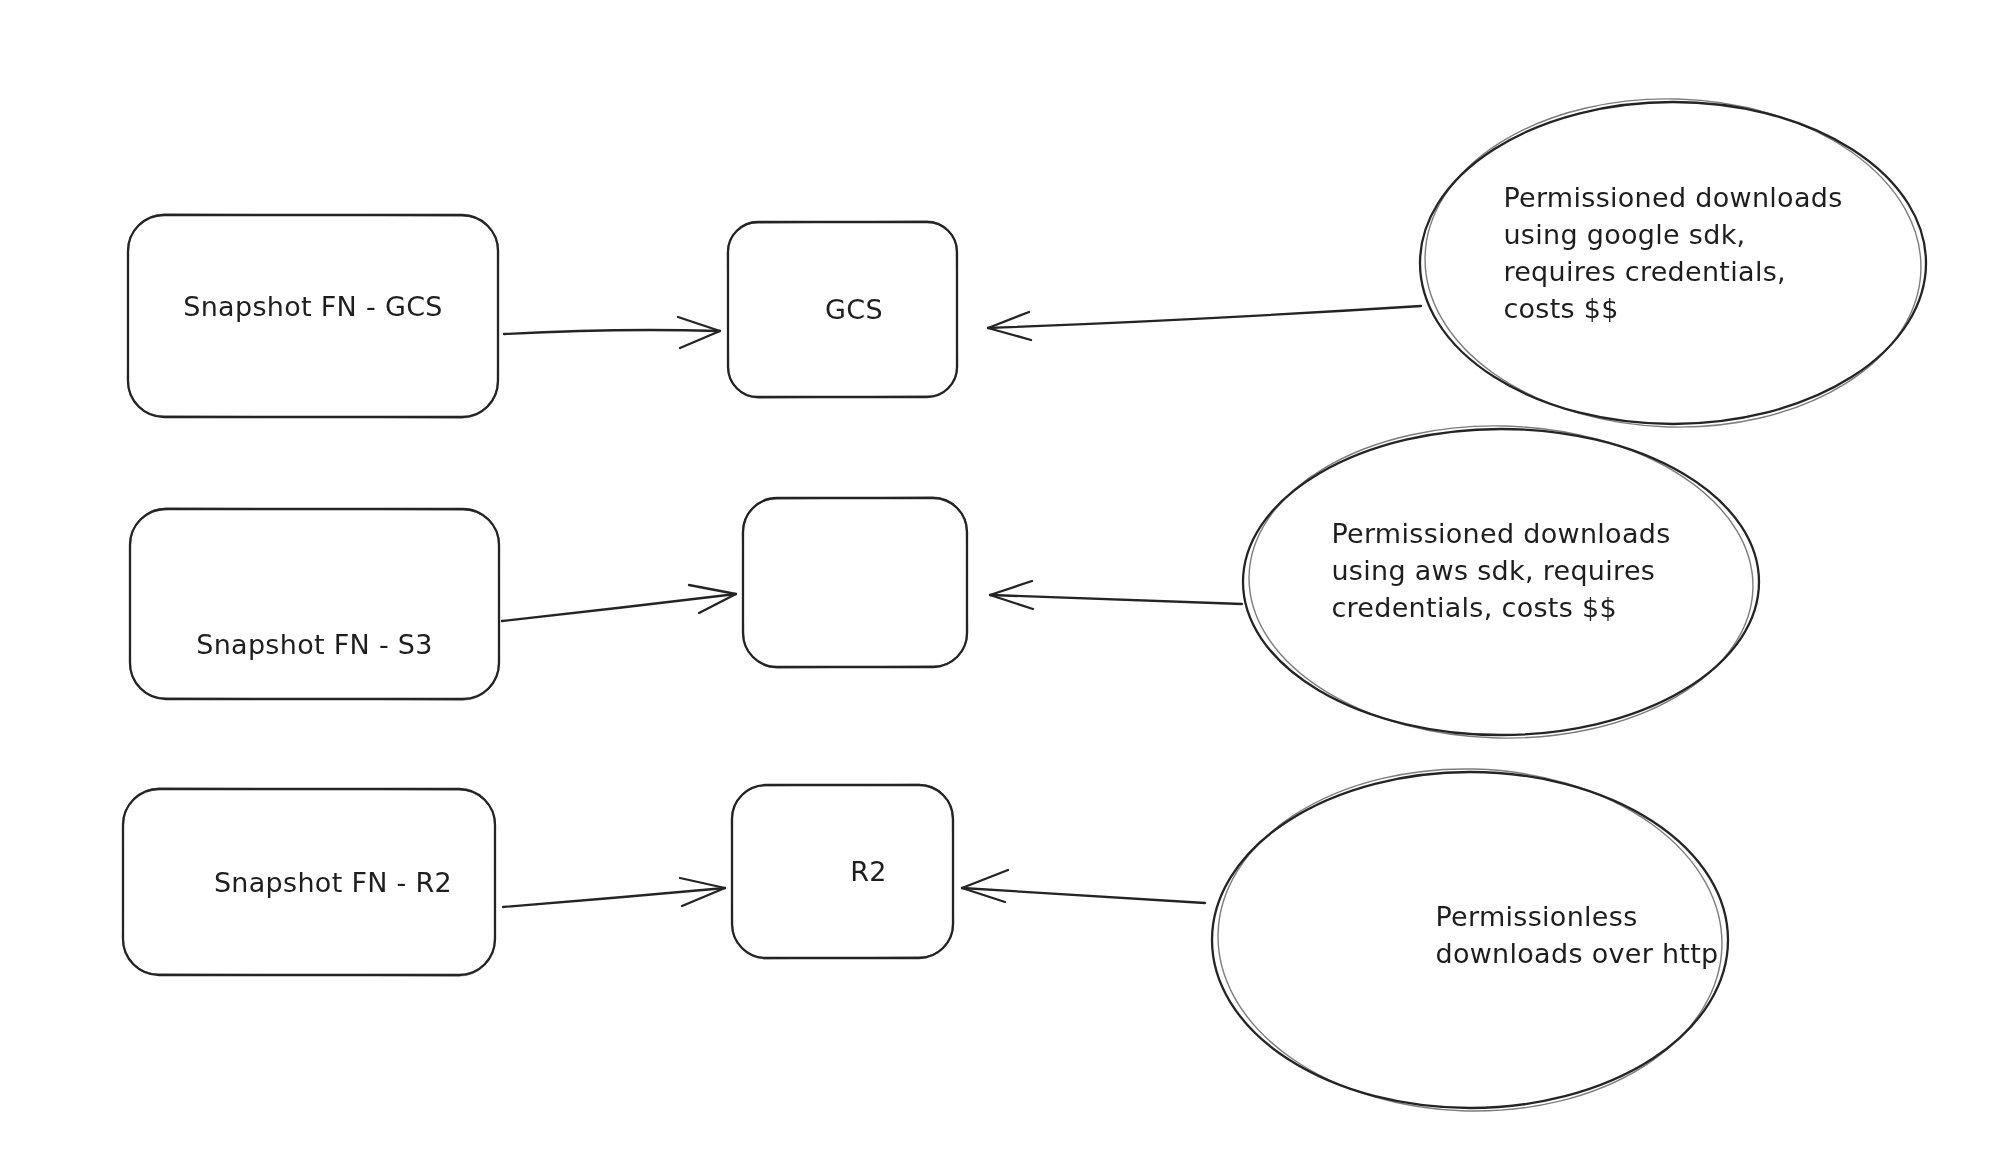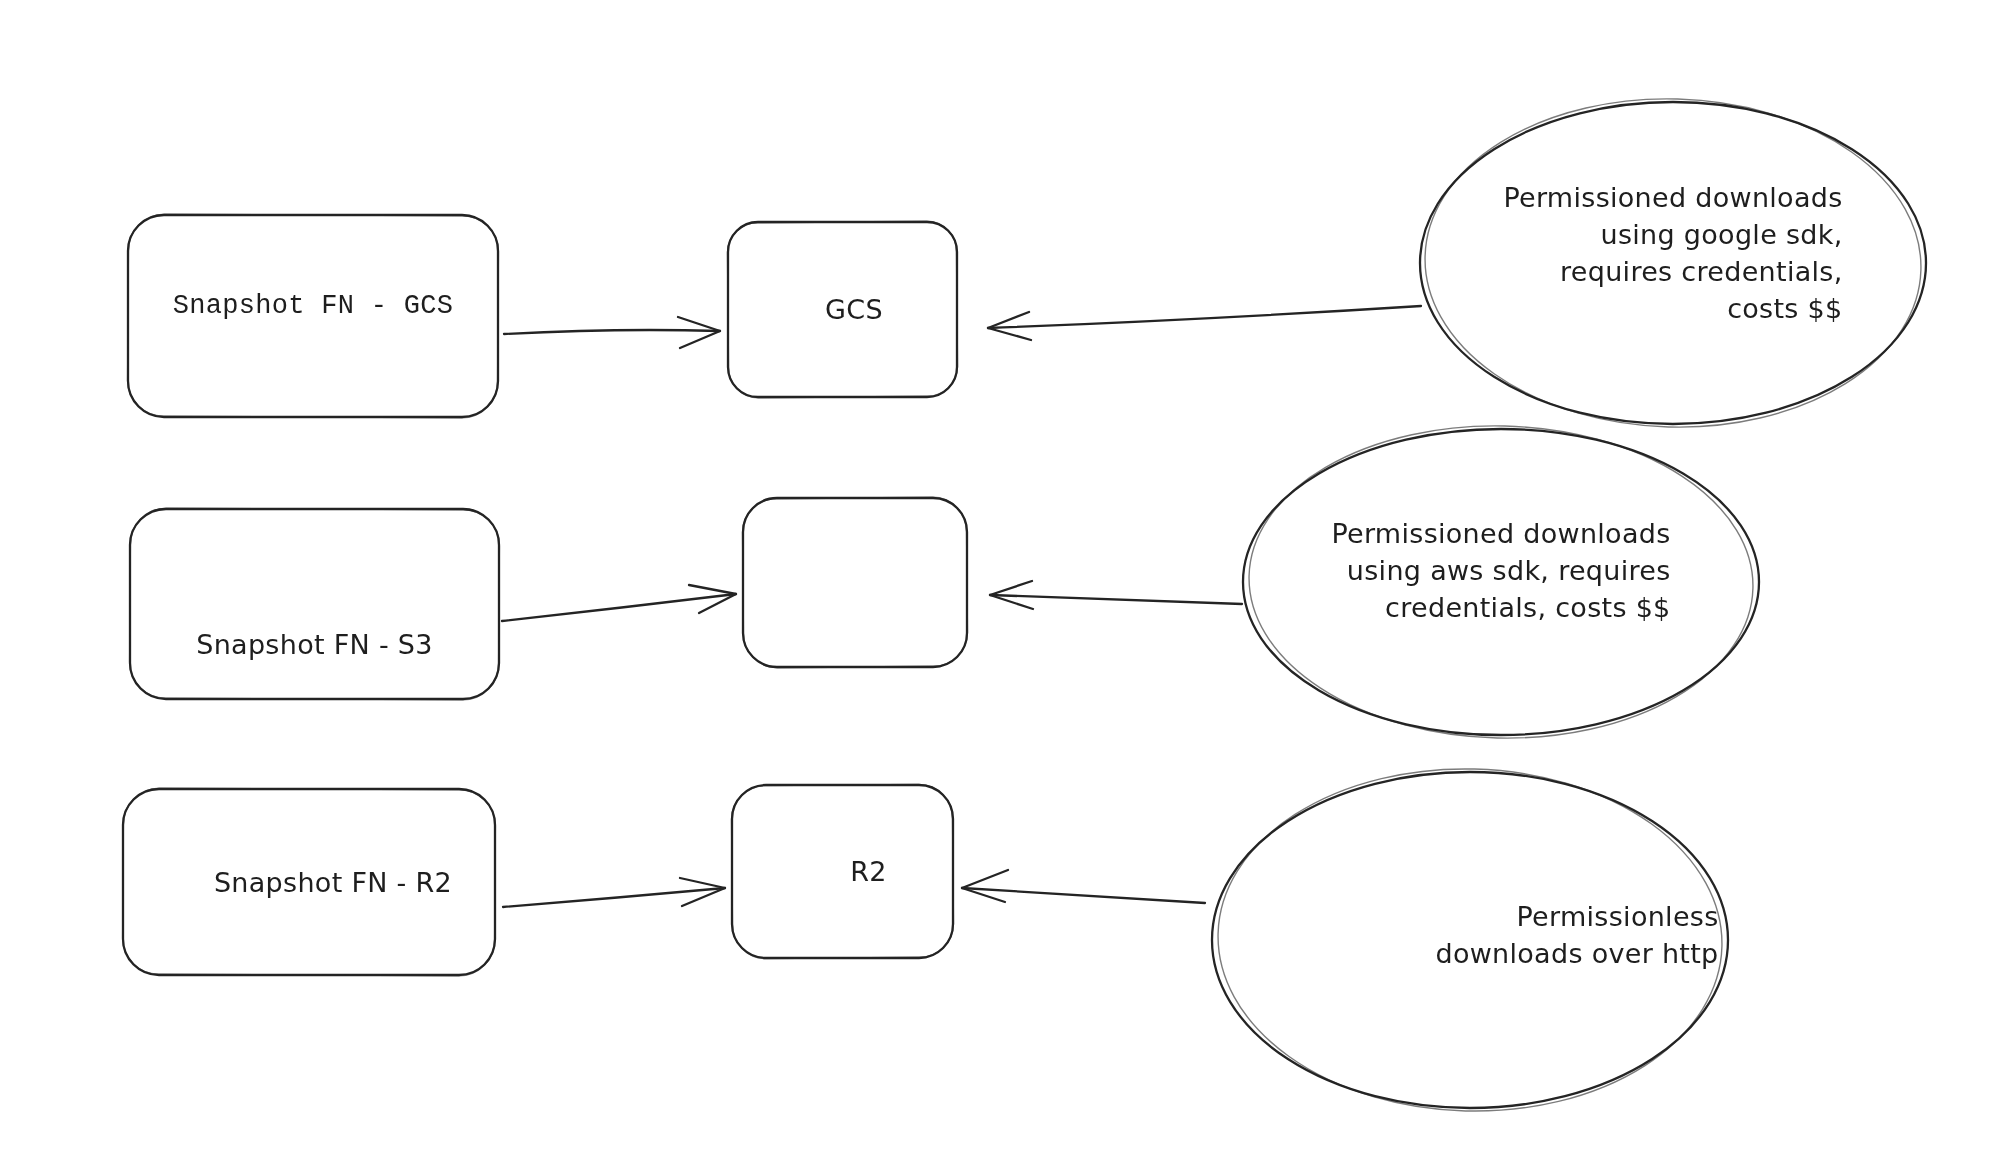--- a/index.html
+++ b/index.html
@@ -31,21 +31,21 @@
   .ghost {
     stroke-width: 1.4;
     opacity: 0.6;
   }
   
   .label {
     position: absolute;
     display: flex;
     align-items: center;
     justify-content: center;
-    text-align: right;
+    text-align: left;
     color: #1e1e1e;
     font-size: 27px;
     line-height: 37px;
     letter-spacing: 0.3px;
     white-space: pre-line;
     pointer-events: none;
   }
 </style>
 </head>
 <body>
@@ -123,21 +123,21 @@
       <path class="sk" d="M1205 903 Q 1085 896 962 888"></path>
       <path class="sk" d="M962 888 L1008 870 M962 888 L1005 902"></path>
     </g>
 
     <g>
       <ellipse class="sk" cx="1470" cy="940" rx="258" ry="168"></ellipse>
       <ellipse class="sk ghost" cx="1470" cy="940" rx="252" ry="171" transform="rotate(1.5 1470 940)"></ellipse>
     </g>
   </svg>
 
-  <div class="label" style="left:128px; top:215px; width:370px; height:182px;font-family:Liberation Mono, monospace;">Snapshot FN - GCS</div>
+  <div class="label" style="left:128px; top:215px; width:370px; height:182px;">Snapshot FN - GCS</div>
 
   <div class="label" style="left:728px; top:222px; width:252px; height:175px;">GCS</div>
 
   <div class="label" style="left:1423px; top:163px; width:500px; height:180px;">Permissioned downloads
 using google sdk,
 requires credentials,
 costs $$</div>
 
   <div class="label" style="left:130px; top:509px; width:369px; height:190px;margin-top:40px;">Snapshot FN - S3</div>
 

